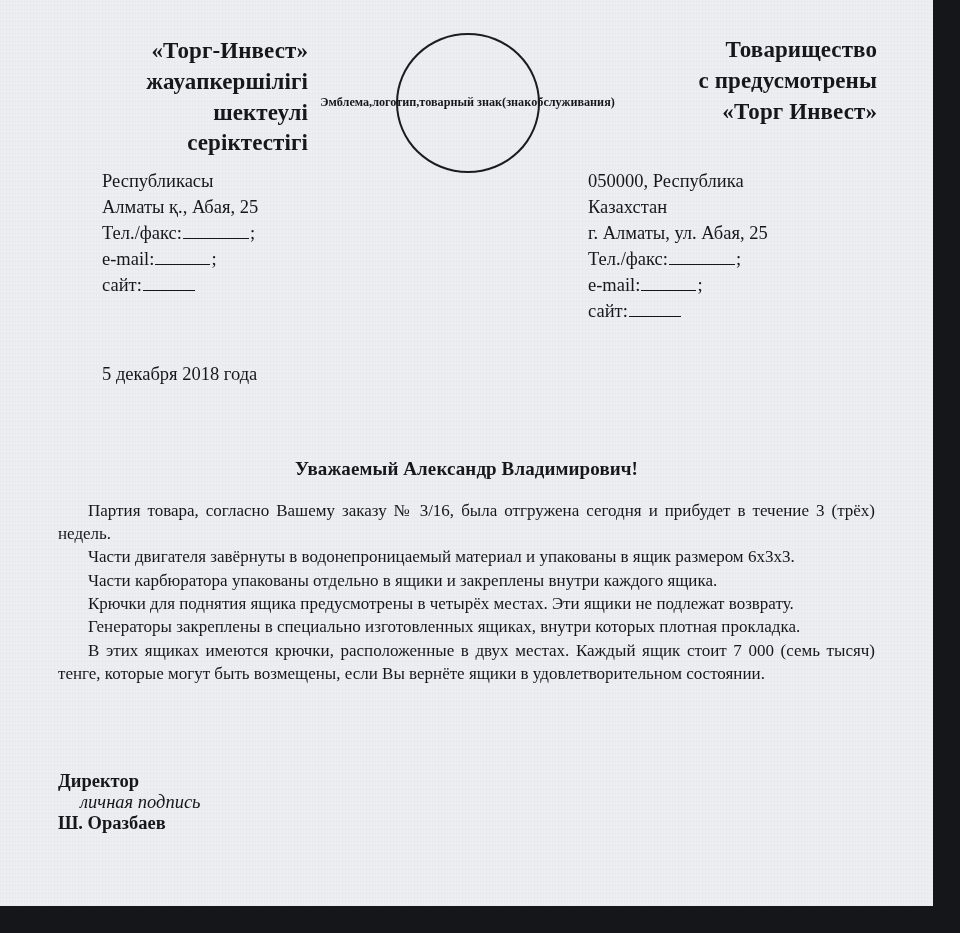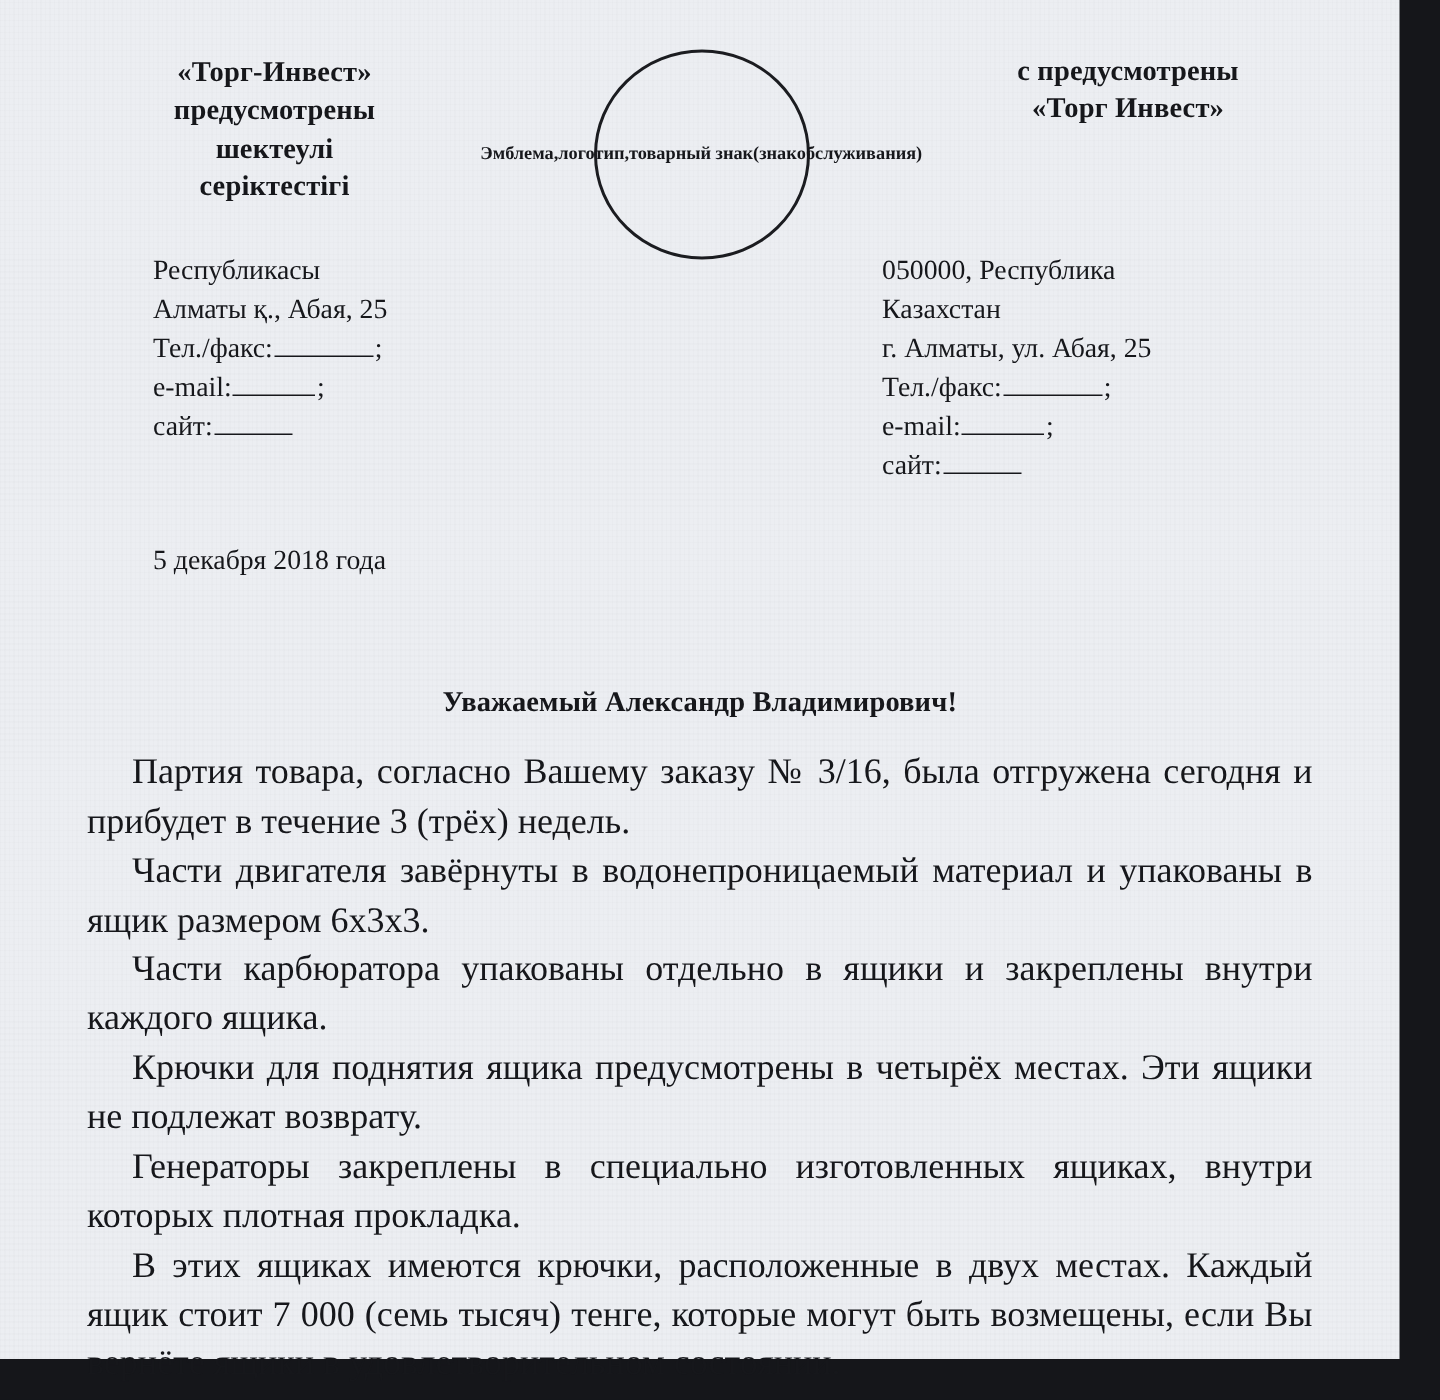--- a/index.html
+++ b/index.html
@@ -34,23 +34,23 @@
   .letterhead {
     position: relative;
     display: flex;
     align-items: flex-start;
     justify-content: space-between;
     padding: 28px 56px 0 58px;
     height: 175px;
   }
   .org-block {
     width: 250px;
-    text-align: center;
+    text-align: right;
     font-weight: bold;
-    font-size: 19px;
+    font-size: 23px;
     line-height: 1.34;
     letter-spacing: 0.1px;
   }
   .org-block.left { padding-top: 8px; }
   .org-block.right { padding-top: 7px; }
   .org-line { display: block; white-space: nowrap; }
 
   .emblem {
     width: 144px;
     height: 140px;
@@ -110,21 +110,21 @@
     font-size: 19px;
     margin-top: 73px;
     padding: 0 58px;
     letter-spacing: 0.1px;
   }
 
   
   .body-text {
     padding: 0 58px 0 58px;
     margin-top: 19px;
-    font-size: 24px;
+    font-size: 17px;
     line-height: 1.37;
     text-align: justify;
   }
   .body-text p {
     margin: 0;
     text-indent: 30px;
   }
 
   
   .signature {
@@ -141,34 +141,35 @@
 </style>
 </head>
 <body>
 
 <div class="sheet">
 
   <div class="letterhead">
 
     <div class="org-block left">
       <span class="org-line">«Торг-Инвест»</span>
-      <span class="org-line">предусмотрены</span>
+      <span class="org-line">жауапкершілігі</span>
       <span class="org-line">шектеулі</span>
       <span class="org-line">серіктестігі</span>
     </div>
 
     <div class="emblem">
       <span class="emblem-line">Эмблема,</span>
       <span class="emblem-line">логотип,</span>
       <span class="emblem-line">товарный знак</span>
       <span class="emblem-line">(знак</span>
       <span class="emblem-line">обслуживания)</span>
     </div>
 
     <div class="org-block right">
+      <span class="org-line">Товарищество</span>
       <span class="org-line">с предусмотрены</span>
       <span class="org-line">«Торг Инвест»</span>
     </div>
   </div>
 
   <div class="addresses">
 
     <div class="addr left">
       <span class="addr-line">Республикасы</span>
       <span class="addr-line">Алматы қ., Абая, 25</span>

